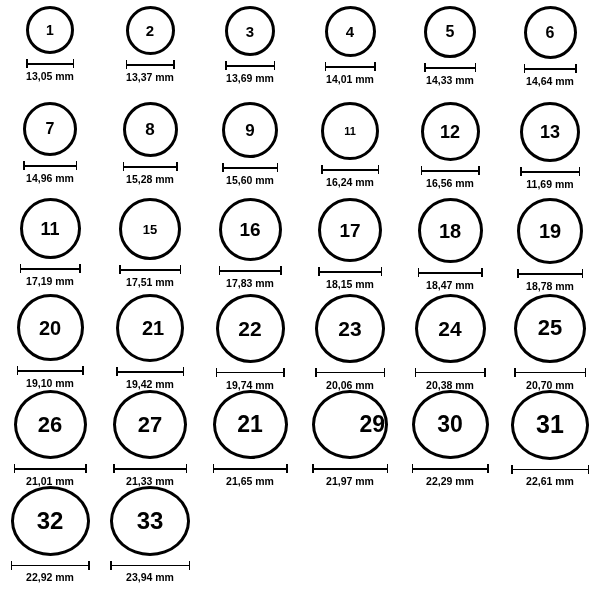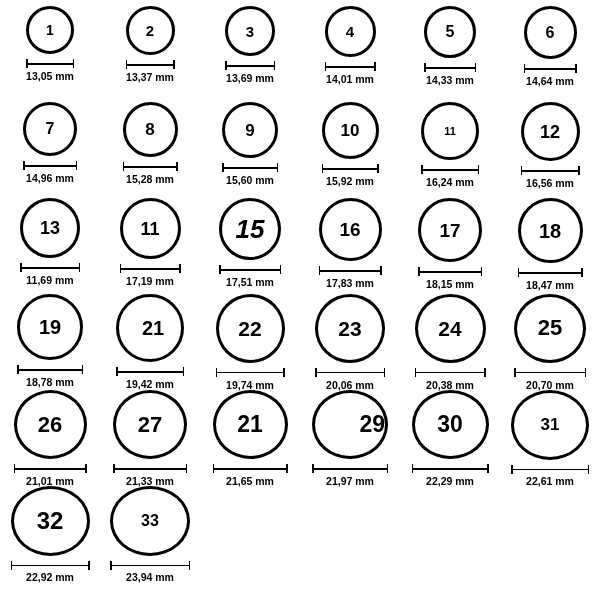--- a/index.html
+++ b/index.html
@@ -183,31 +183,20 @@
           <span class="ring-label" style="font-size: 17px;">9</span>
         </div>
         <div class="measure" style="width: 56px;">
           <div class="bar"></div>
           <div class="cap left"></div>
           <div class="cap right"></div>
         </div>
         <div class="mm">15,60 mm</div>
       </div>
       <div class="cell">
-        <div class="ring" style="width: 57px; height: 57px;">
-          <span class="ring-label" style="font-size: 17px;">10</span>
-        </div>
-        <div class="measure" style="width: 57px;">
-          <div class="bar"></div>
-          <div class="cap left"></div>
-          <div class="cap right"></div>
-        </div>
-        <div class="mm">15,92 mm</div>
-      </div>
-      <div class="cell">
         <div class="ring" style="width: 58px; height: 58px;">
           <span class="ring-label" style="font-size: 11px;">11</span>
         </div>
         <div class="measure" style="width: 58px;">
           <div class="bar"></div>
           <div class="cap left"></div>
           <div class="cap right"></div>
         </div>
         <div class="mm">16,24 mm</div>
       </div>
@@ -239,21 +228,21 @@
         </div>
         <div class="measure" style="width: 61px;">
           <div class="bar"></div>
           <div class="cap left"></div>
           <div class="cap right"></div>
         </div>
         <div class="mm">17,19 mm</div>
       </div>
       <div class="cell">
         <div class="ring" style="width: 62px; height: 62px;">
-          <span class="ring-label" style="font-size: 26px; font-style: italic;">15</span>
+          <span class="ring-label" style="font-size: 13px;">15</span>
         </div>
         <div class="measure" style="width: 62px;">
           <div class="bar"></div>
           <div class="cap left"></div>
           <div class="cap right"></div>
         </div>
         <div class="mm">17,51 mm</div>
       </div>
       <div class="cell">
         <div class="ring" style="width: 63px; height: 63px;">
@@ -293,20 +282,31 @@
           <span class="ring-label" style="font-size: 20px;">19</span>
         </div>
         <div class="measure" style="width: 66px;">
           <div class="bar"></div>
           <div class="cap left"></div>
           <div class="cap right"></div>
         </div>
         <div class="mm">18,78 mm</div>
       </div>
       <div class="cell">
+        <div class="ring" style="width: 67px; height: 67px;">
+          <span class="ring-label" style="font-size: 20px;">20</span>
+        </div>
+        <div class="measure" style="width: 67px;">
+          <div class="bar"></div>
+          <div class="cap left"></div>
+          <div class="cap right"></div>
+        </div>
+        <div class="mm">19,10 mm</div>
+      </div>
+      <div class="cell">
         <div class="ring" style="width: 68px; height: 68px;">
           <span class="ring-label" style="font-size: 20px; margin-left: 6px;">21</span>
         </div>
         <div class="measure" style="width: 68px;">
           <div class="bar"></div>
           <div class="cap left"></div>
           <div class="cap right"></div>
         </div>
         <div class="mm">19,42 mm</div>
       </div>
@@ -404,21 +404,21 @@
         </div>
         <div class="measure" style="width: 77px;">
           <div class="bar"></div>
           <div class="cap left"></div>
           <div class="cap right"></div>
         </div>
         <div class="mm">22,29 mm</div>
       </div>
       <div class="cell">
         <div class="ring" style="width: 78px; height: 78px;">
-          <span class="ring-label" style="font-size: 17px;">31</span>
+          <span class="ring-label" style="font-size: 25px;">31</span>
         </div>
         <div class="measure" style="width: 78px;">
           <div class="bar"></div>
           <div class="cap left"></div>
           <div class="cap right"></div>
         </div>
         <div class="mm">22,61 mm</div>
       </div>
       <div class="cell">
         <div class="ring" style="width: 79px; height: 79px;">
@@ -426,21 +426,21 @@
         </div>
         <div class="measure" style="width: 79px;">
           <div class="bar"></div>
           <div class="cap left"></div>
           <div class="cap right"></div>
         </div>
         <div class="mm">22,92 mm</div>
       </div>
       <div class="cell">
         <div class="ring" style="width: 80px; height: 80px;">
-          <span class="ring-label" style="font-size: 16px;">33</span>
+          <span class="ring-label" style="font-size: 24px;">33</span>
         </div>
         <div class="measure" style="width: 80px;">
           <div class="bar"></div>
           <div class="cap left"></div>
           <div class="cap right"></div>
         </div>
         <div class="mm">23,94 mm</div>
       </div>
       <div class="cell empty"></div>
       <div class="cell empty"></div>

